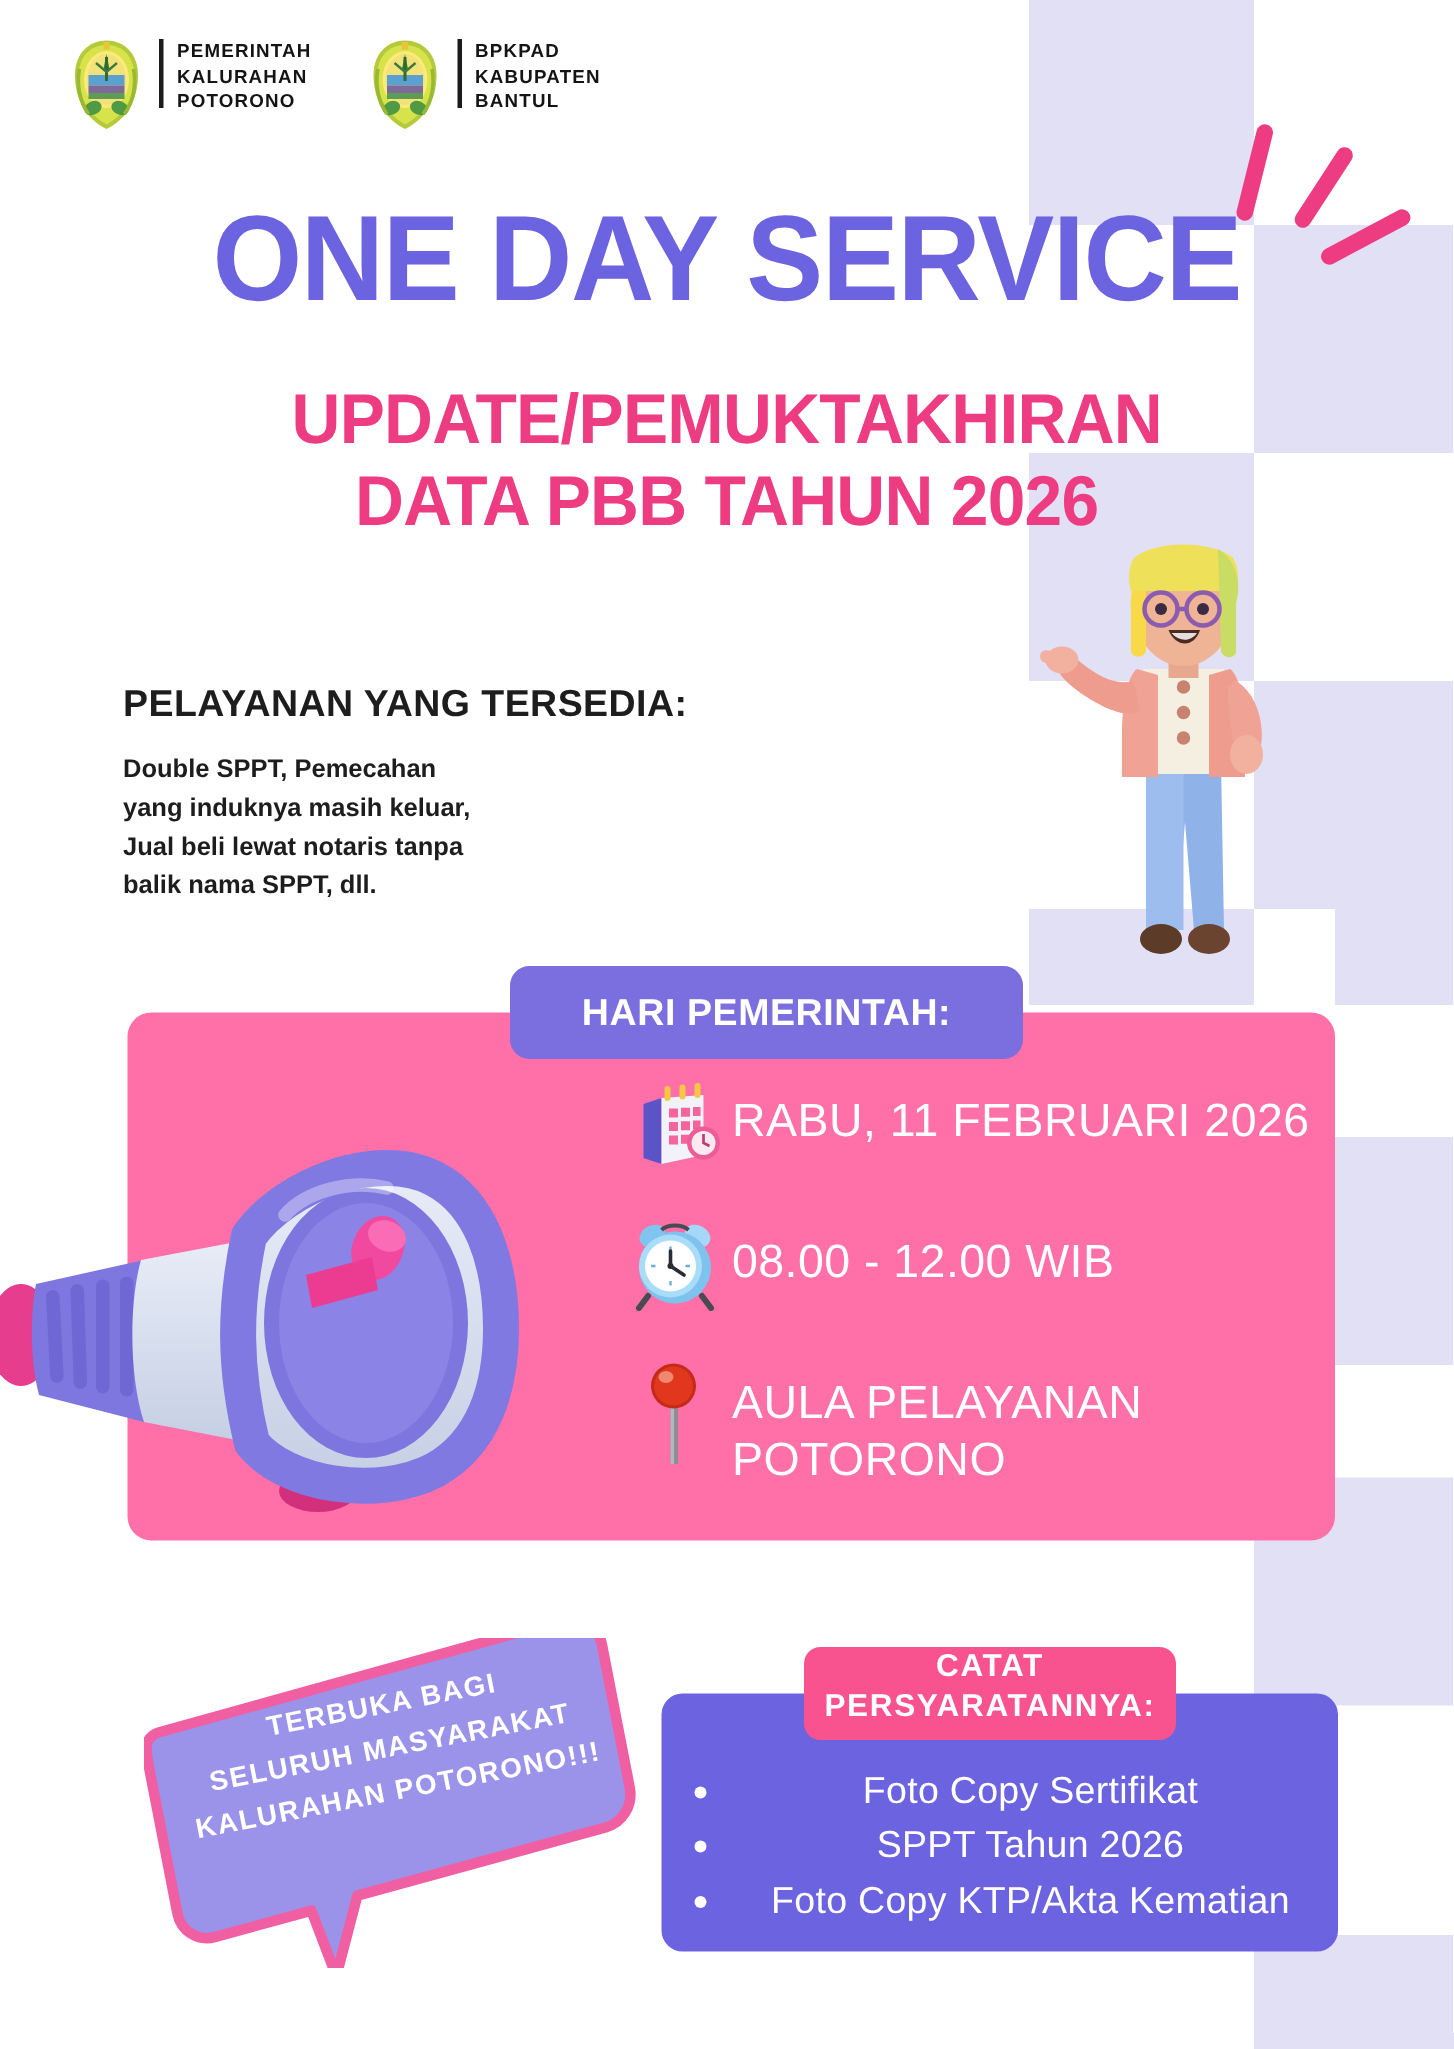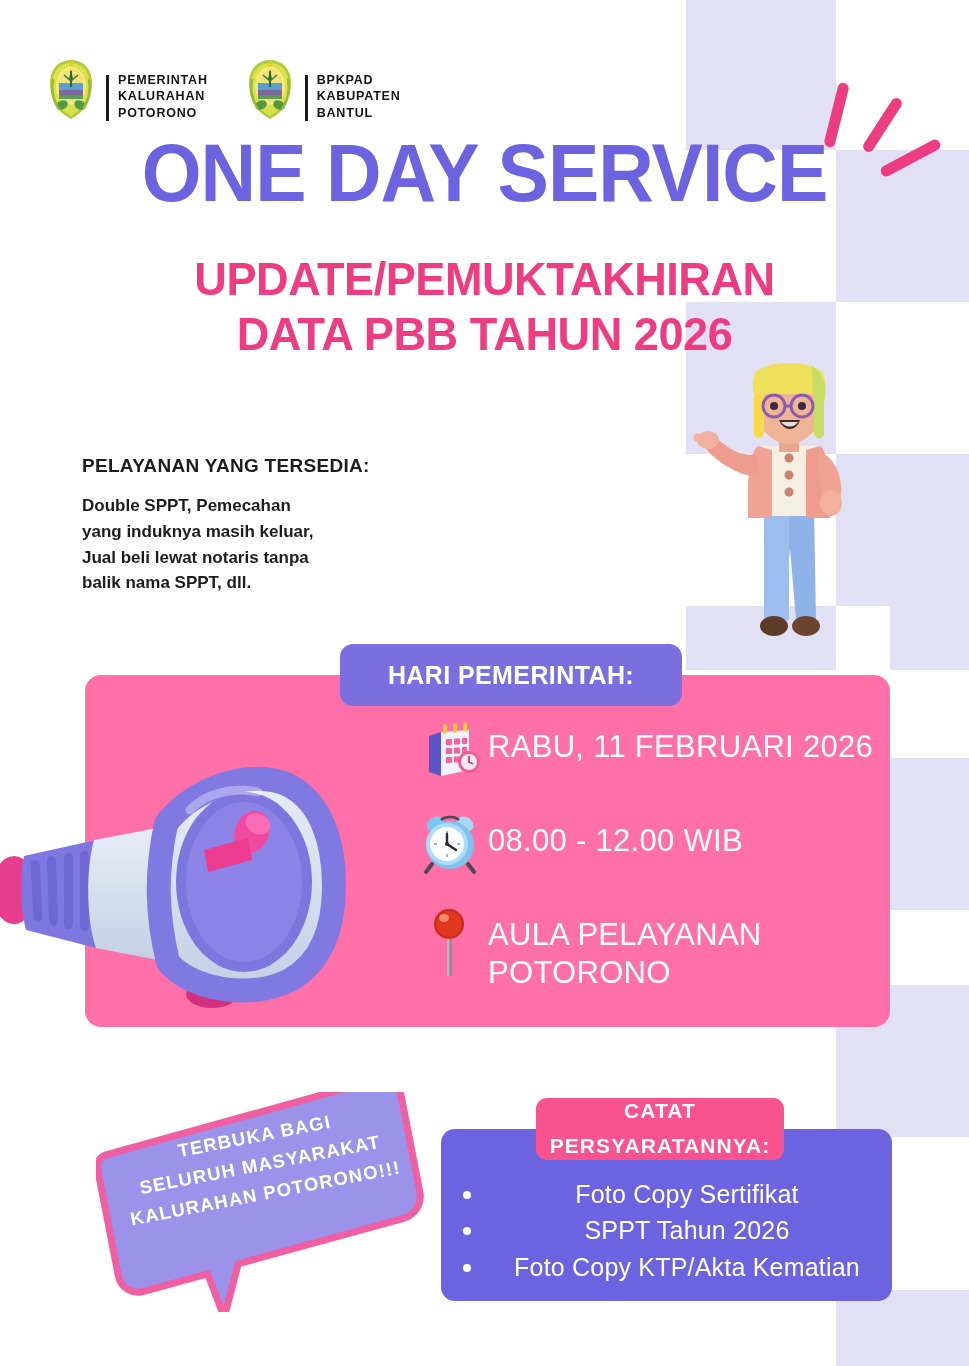--- a/index.html
+++ b/index.html
@@ -25,21 +25,21 @@
 
   
   .header {
     position: absolute;
     top: 26px; left: 45px;
     display: flex;
     align-items: center;
     gap: 36px;
     z-index: 6;
   }
-  .logo-group { display: flex; align-items: flex-end; gap: 9px; margin-top: 33px; }
+  .logo-group { display: flex; align-items: flex-start; gap: 9px; }
   .emblem { width: 52px; height: 62px; flex: 0 0 auto; }
   .logo-bar {
     width: 3px; height: 46px; background: #1b1b1b; flex: 0 0 auto;
   }
   .logo-lines {
     font-size: 12.5px;
     font-weight: 700;
     letter-spacing: 0.8px;
     line-height: 1.32;
     color: #141414;
@@ -80,21 +80,21 @@
     z-index: 4;
   }
 
   
   .services {
     position: absolute;
     top: 455px; left: 82px;
     z-index: 5;
   }
   .services-head {
-    font-size: 19px;
+    font-size: 25px;
     font-weight: 700;
     letter-spacing: 0.3px;
     color: #1d1d1d;
     margin-bottom: 16px;
   }
   .services-body {
     font-size: 17px;
     font-weight: 700;
     line-height: 1.52;
     color: #1d1d1d;
@@ -186,21 +186,21 @@
     border-radius: 14px;
     z-index: 3;
   }
   .req-badge {
     position: absolute;
     top: 1098px; left: 536px;
     width: 248px; height: 62px;
     background: #F9538F;
     border-radius: 11px;
     display: flex; flex-direction: column;
-    align-items: center; justify-content: space-between;
+    align-items: center; justify-content: flex-start;
     z-index: 5;
   }
   .req-badge span {
     font-size: 21px; font-weight: 700; color: #ffffff;
     letter-spacing: 1.1px; line-height: 1.28;
     display: block; text-align: center;
   }
   .req-list {
     position: absolute;
     top: 1176px; left: 455px;

